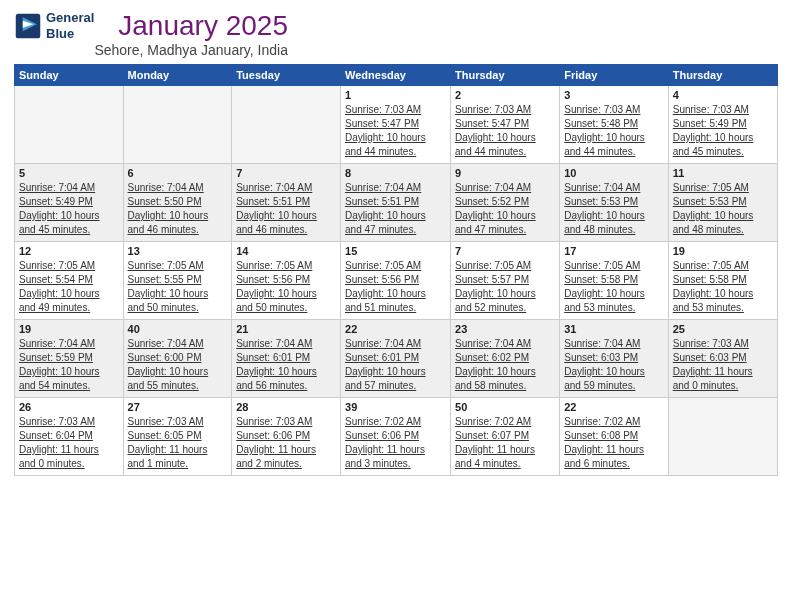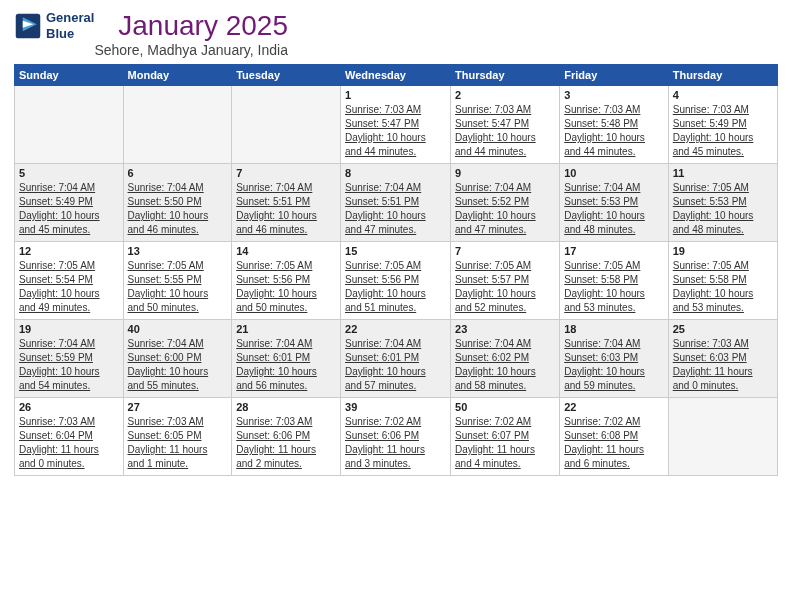--- a/index.html
+++ b/index.html
@@ -289,21 +289,21 @@
 and 57 minutes.</div>
           </td>
           <td>
             <div class="day-num">23</div>
             <div class="day-info" style="white-space: pre-line;">Sunrise: 7:04 AM
 Sunset: 6:02 PM
 Daylight: 10 hours
 and 58 minutes.</div>
           </td>
           <td>
-            <div class="day-num">18</div>
+            <div class="day-num">31</div>
             <div class="day-info" style="white-space: pre-line;">Sunrise: 7:04 AM
 Sunset: 6:03 PM
 Daylight: 10 hours
 and 59 minutes.</div>
           </td>
           <td>
             <div class="day-num">25</div>
             <div class="day-info" style="white-space: pre-line;">Sunrise: 7:03 AM
 Sunset: 6:03 PM
 Daylight: 11 hours

